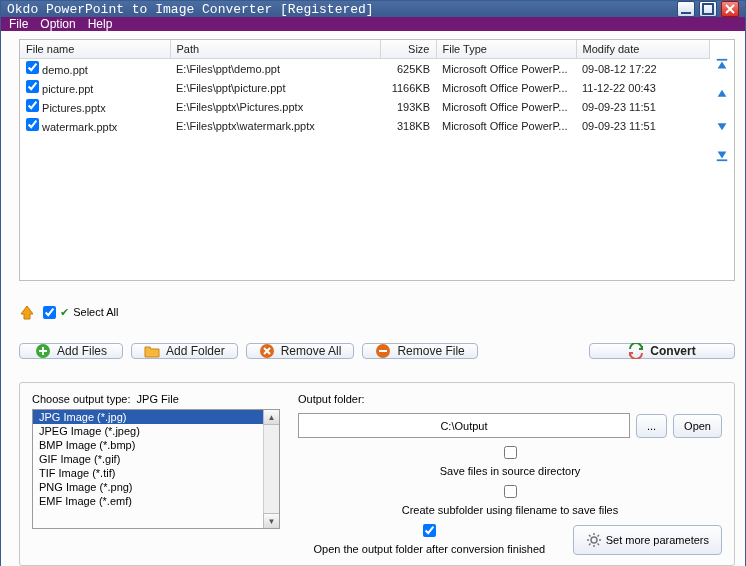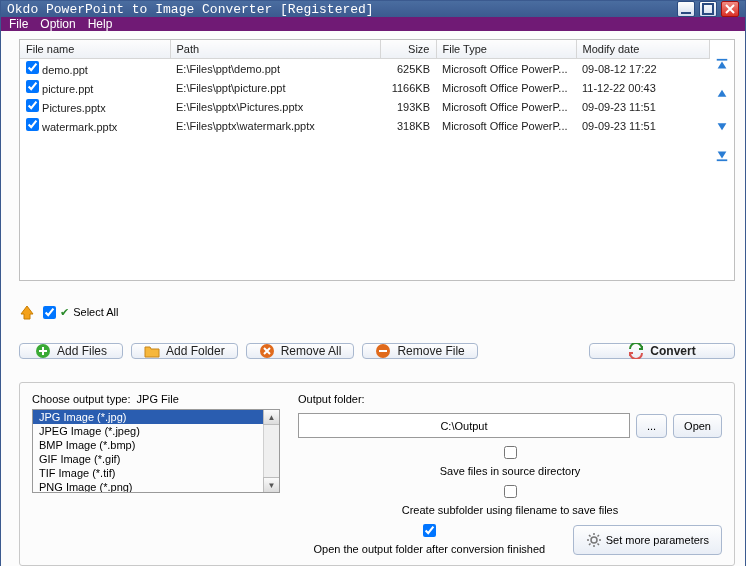--- a/index.html
+++ b/index.html
@@ -30,21 +30,21 @@
 .selectall-row { display: flex; align-items: center; gap: 8px; padding: 4px 0 0 0; }
 .up-arrow-orange { width: 16px; height: 16px; }
 .button-row { display: flex; gap: 8px; align-items: center; margin-top: 4px; }
 .btn { height: 16px; background: linear-gradient(#fefefe,#e9eef6); border: 1px solid #a9b8cf; border-radius: 4px; display: flex; align-items: center; justify-content: center; gap: 6px; font-size: 12px; color: #222; padding: 0 12px; cursor: pointer; min-width: 104px; }
 .btn.convert { min-width: 146px; font-weight: bold; }
 .btn-spacer { flex: 1; }
 .ico { width: 16px; height: 16px; display: inline-block; }
 .bottom-panel { border: 1px solid #c9c9c9; border-radius: 3px; padding: 10px 12px; display: flex; gap: 18px; margin-top: 4px; }
 .left-col { width: 248px; }
 .choose-label { font-size: 11px; margin-bottom: 4px; }
-.output-listbox { border: 1px solid #9a9a9a; height: 84px; overflow: hidden; display: flex; }
+.output-listbox { border: 1px solid #9a9a9a; height: 120px; overflow: hidden; display: flex; }
 .output-list { flex: 1; }
 .output-list div { padding: 1px 6px; font-size: 11px; cursor: pointer; }
 .output-list div.selected { background: #2a5db0; color: #fff; }
 .listbox-scroll { width: 16px; background: #efefef; border-left: 1px solid #cfcfcf; display: flex; flex-direction: column; }
 .scroll-arrow { height: 16px; background: linear-gradient(#fafafa,#dcdcdc); border: 1px solid #bcbcbc; margin: -1px; display:flex; align-items:center; justify-content:center; font-size:8px; color:#555; cursor:pointer; }
 .scroll-track { flex:1; }
 .right-col { flex: 1; display: flex; flex-direction: column; gap: 8px; }
 .outfolder-row { display: flex; gap: 6px; align-items: center; }
 .outfolder-input { flex: 1; height: 25px; border: 1px solid #9a9a9a; padding: 2px 6px; font-size: 11px; text-align: center; }
 .small-btn { height: 24px; background: linear-gradient(#fefefe,#e9eef6); border: 1px solid #a9b8cf; border-radius: 4px; padding: 0 10px; font-size: 11px; cursor: pointer; display:flex; align-items:center; }

